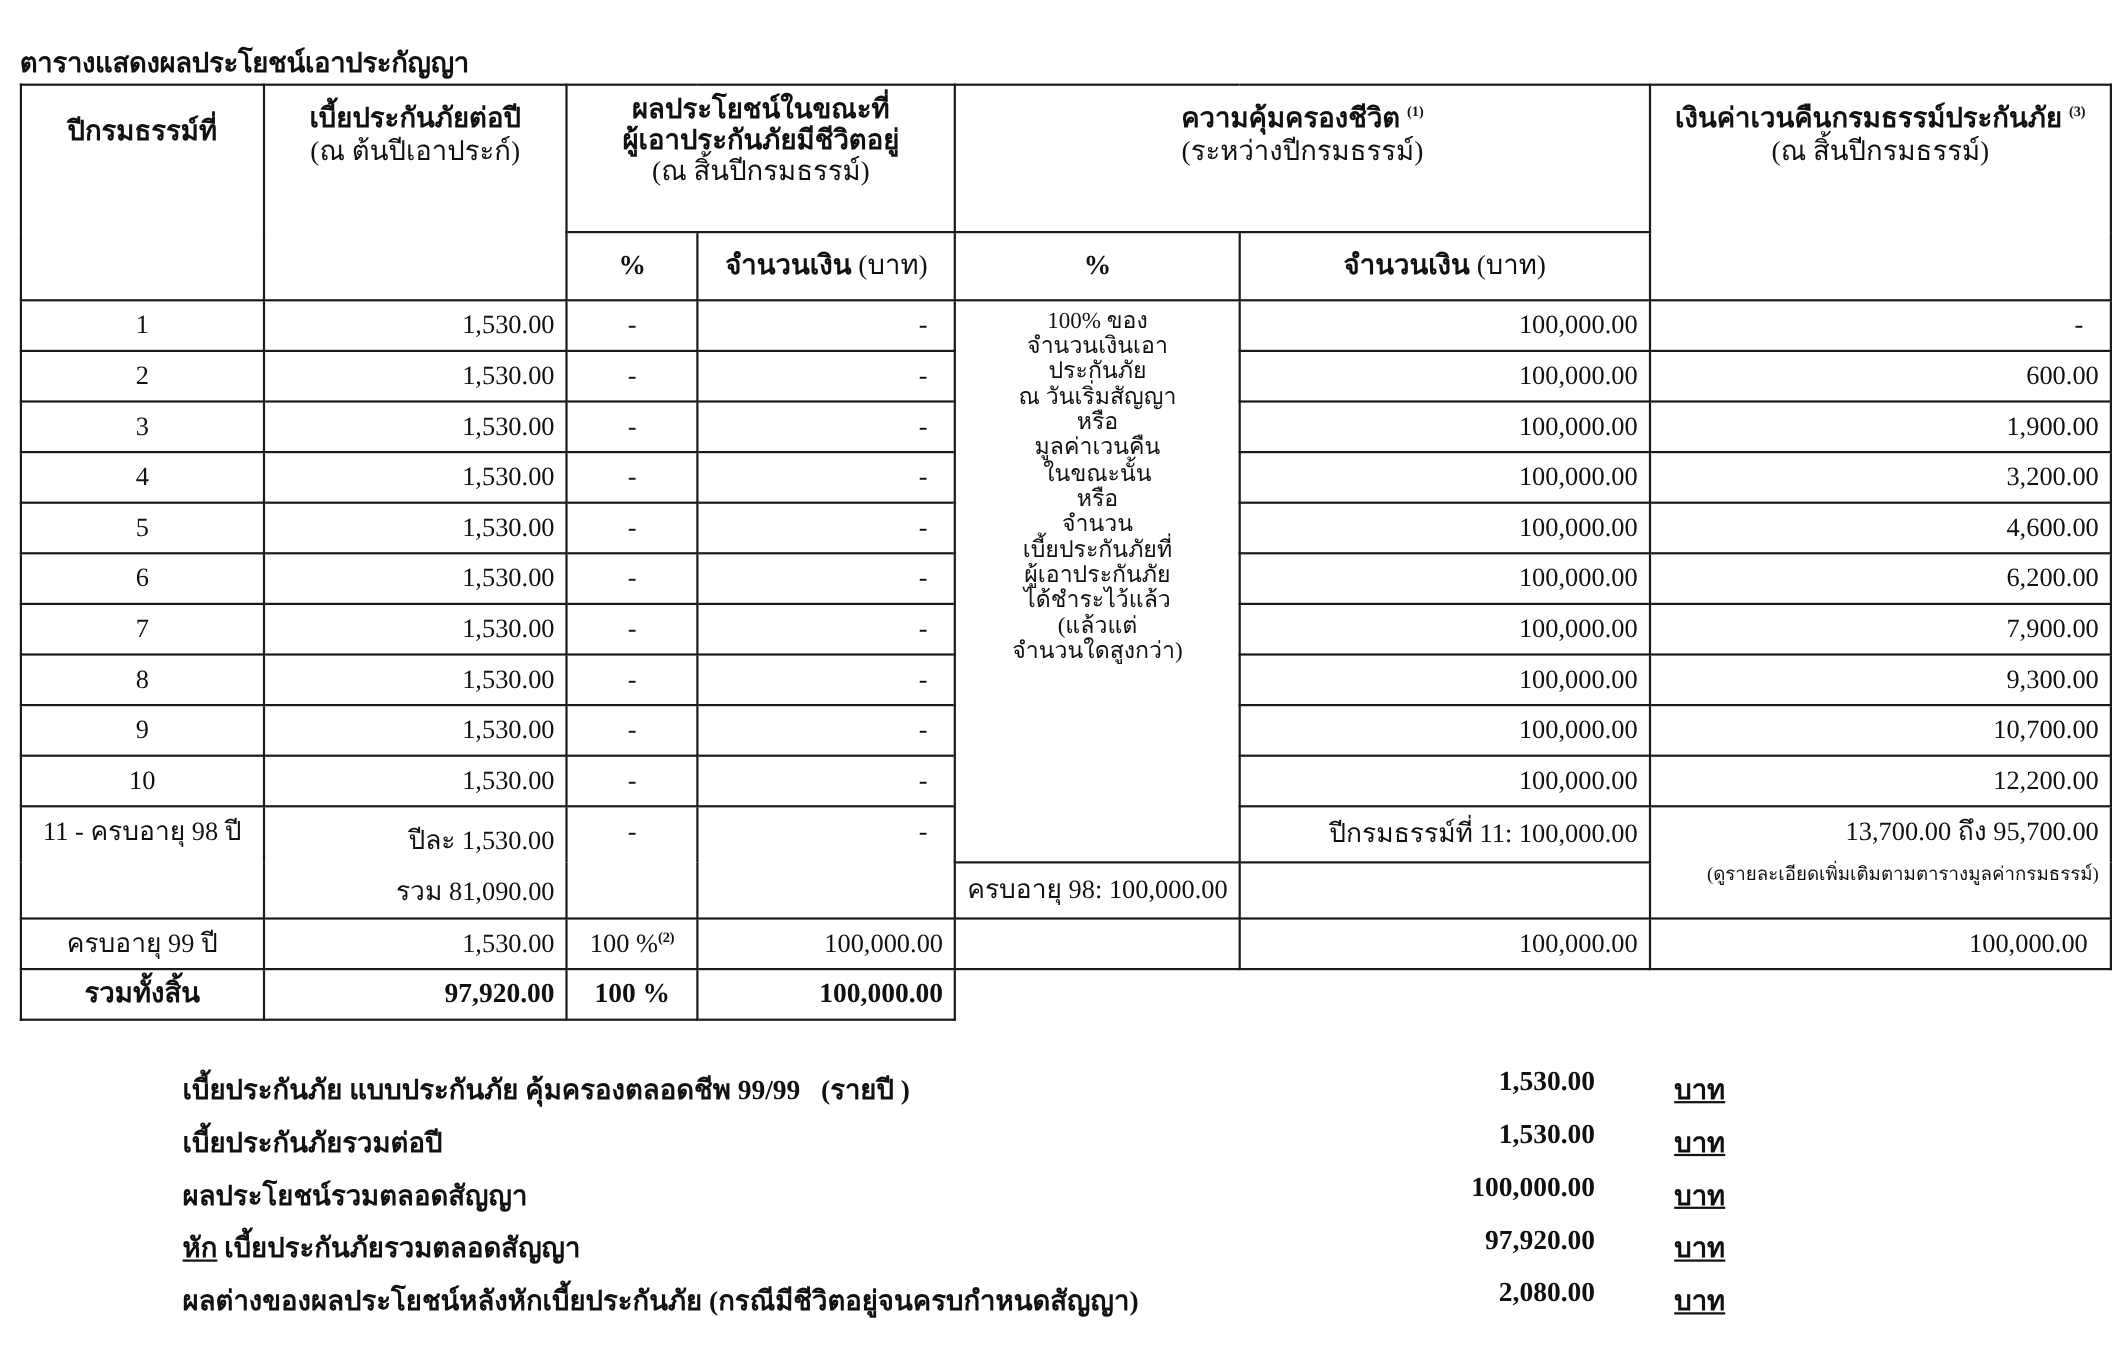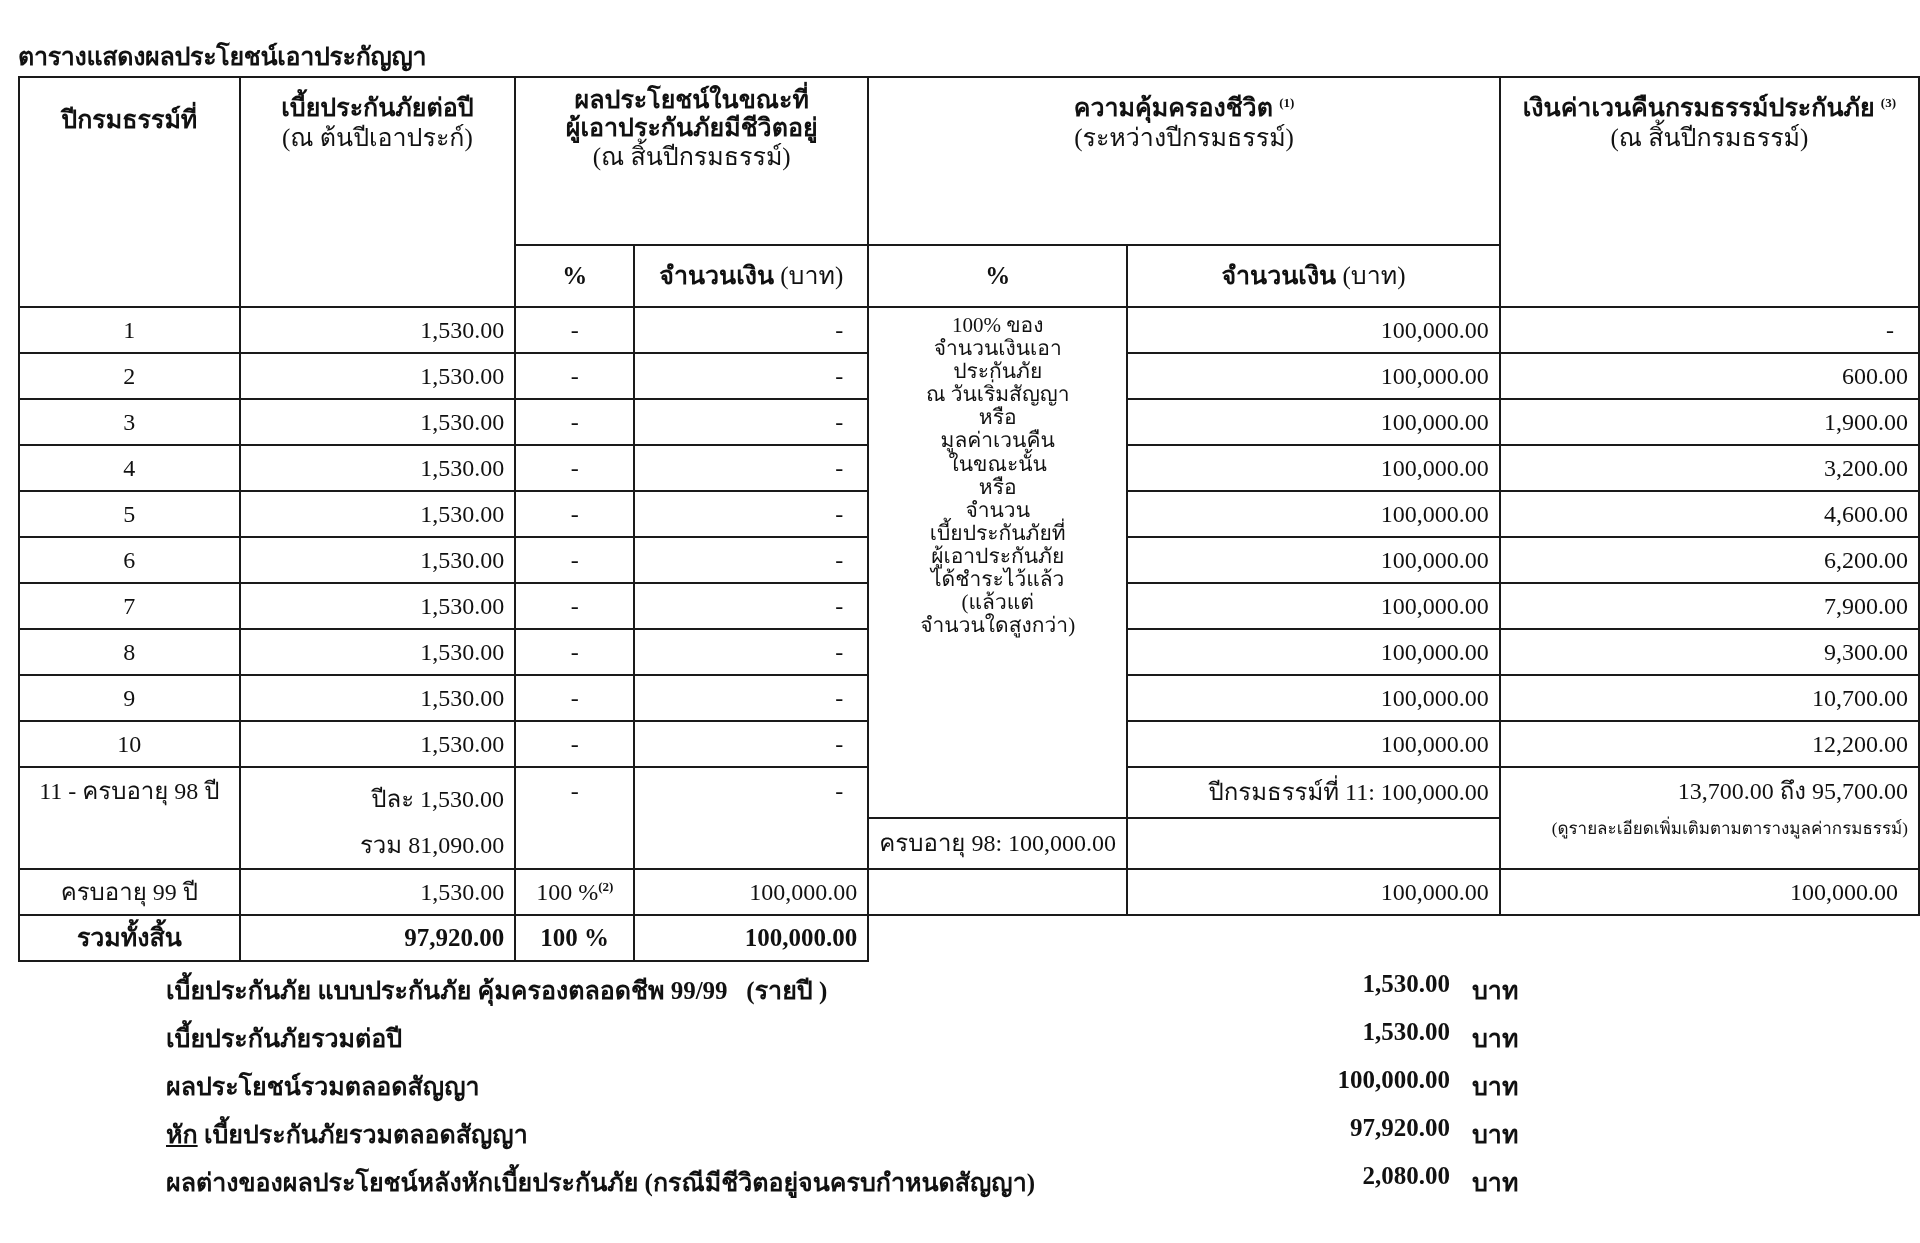--- a/index.html
+++ b/index.html
@@ -116,41 +116,42 @@
     .summary-row .label u { text-decoration: underline; }
     .summary-row .amount {
       position: absolute;
       right: 116px;
       top: 0;
       width: 300px;
       text-align: right;
     }
     .summary-row .unit {
       position: absolute;
-      left: 1306px;
+      left: 1356px;
       top: 0;
+      text-decoration: underline;
     }
   </style>
 </head>
 <body>
 
 <div class="doc-title">ตารางแสดงผลประโยชน์เอาประกัญญา</div>
 
 <table class="benefit-table">
   <colgroup>
     <col style="width:226px">
     <col style="width:293px">
     <col style="width:125px">
     <col style="width:242px">
     <col style="width:173px">
     <col style="width:393px">
     <col style="width:426px">
   </colgroup>
   <thead>
-    <tr style="height:168px">
+    <tr style="height:134px">
       <th rowspan="2" style="padding-top:28px">
         <span>ปีกรมธรรม์ที่</span>
       </th>
       <th rowspan="2">
         <span>เบี้ยประกันภัยต่อปี</span>
         <span class="sub">(ณ ต้นปีเอาประก์)</span>
       </th>
       <th colspan="2" style="padding-top:8px">
         <span style="display:block">ผลประโยชน์ในขณะที่</span>
         <span style="display:block">ผู้เอาประกันภัยมีชีวิตอยู่</span>

